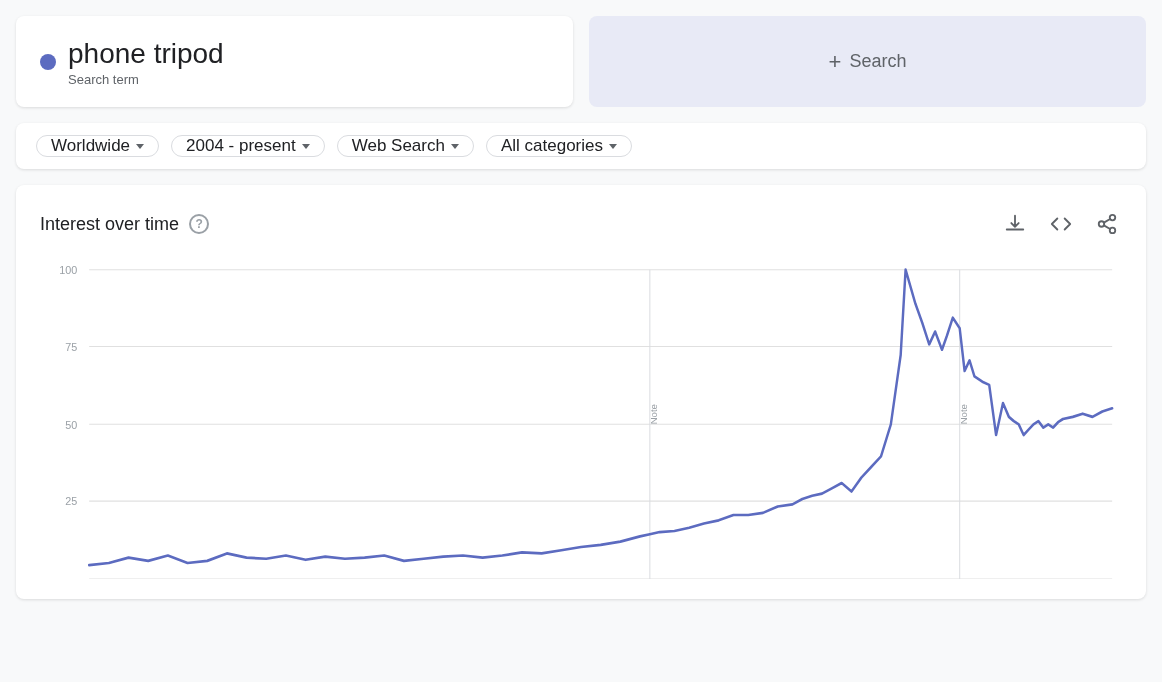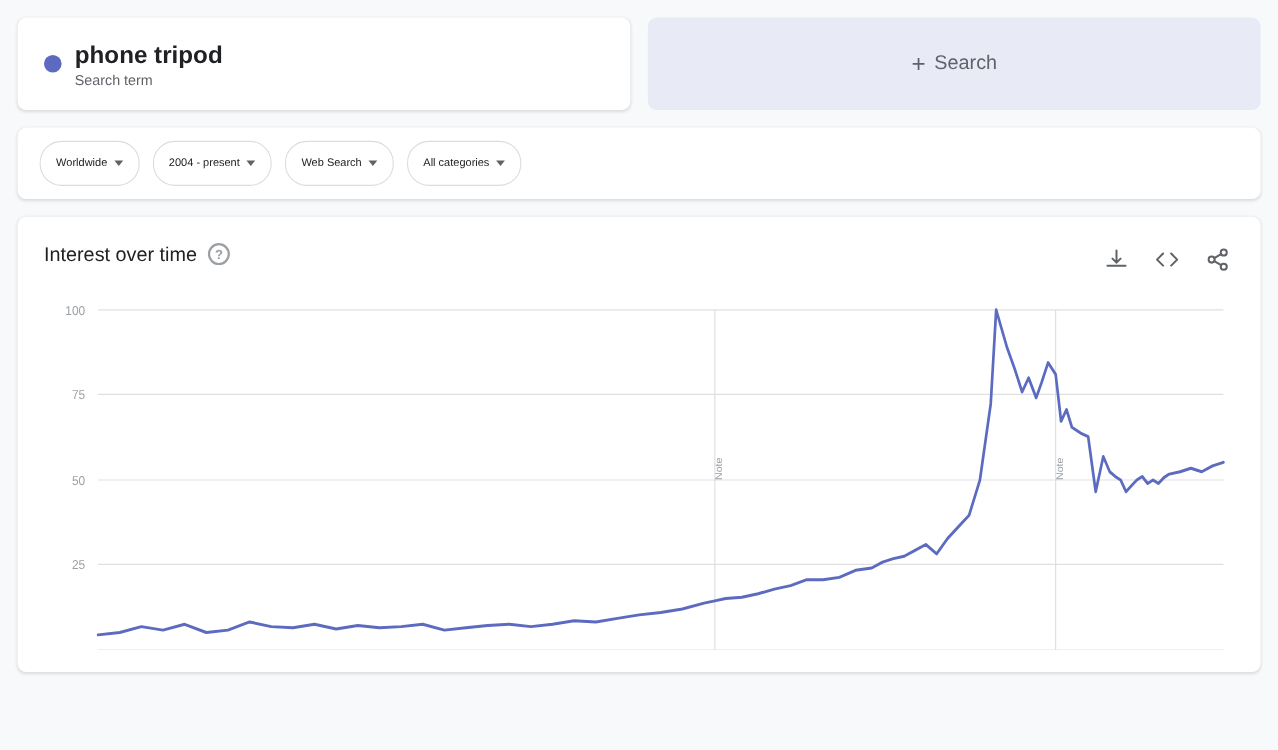--- a/index.html
+++ b/index.html
@@ -41,22 +41,22 @@
       background: #5c6bc0;
       flex-shrink: 0;
     }
 
     .search-term-text {
       display: flex;
       flex-direction: column;
     }
 
     .search-term-name {
-      font-size: 22px;
-      font-weight: 700;
+      font-size: 28px;
+      font-weight: 400;
       color: #202124;
       line-height: 1.3;
     }
 
     .search-term-label {
       font-size: 13px;
       color: #5f6368;
     }
 
     .compare-card {
@@ -92,22 +92,22 @@
       display: flex;
       gap: 12px;
       align-items: center;
       margin-bottom: 16px;
     }
 
     .filter-btn {
       border: 1px solid #dadce0;
       border-radius: 20px;
       background: #fff;
-      padding: 14px 14px;
-      font-size: 10px;
+      padding: 0 14px;
+      font-size: 17px;
       color: #202124;
       cursor: pointer;
       display: flex;
       align-items: center;
       gap: 6px;
     }
 
     .chevron-down {
       display: inline-block;
       width: 0;
@@ -121,21 +121,21 @@
     .chart-card {
       background: #fff;
       border-radius: 8px;
       box-shadow: 0 1px 3px rgba(0,0,0,0.12);
       padding: 24px 24px 20px 24px;
     }
 
     .chart-header {
       display: flex;
       justify-content: space-between;
-      align-items: flex-start;
+      align-items: center;
       margin-bottom: 20px;
     }
 
     .chart-title-group {
       display: flex;
       align-items: center;
       gap: 10px;
     }
 
     .chart-title {

